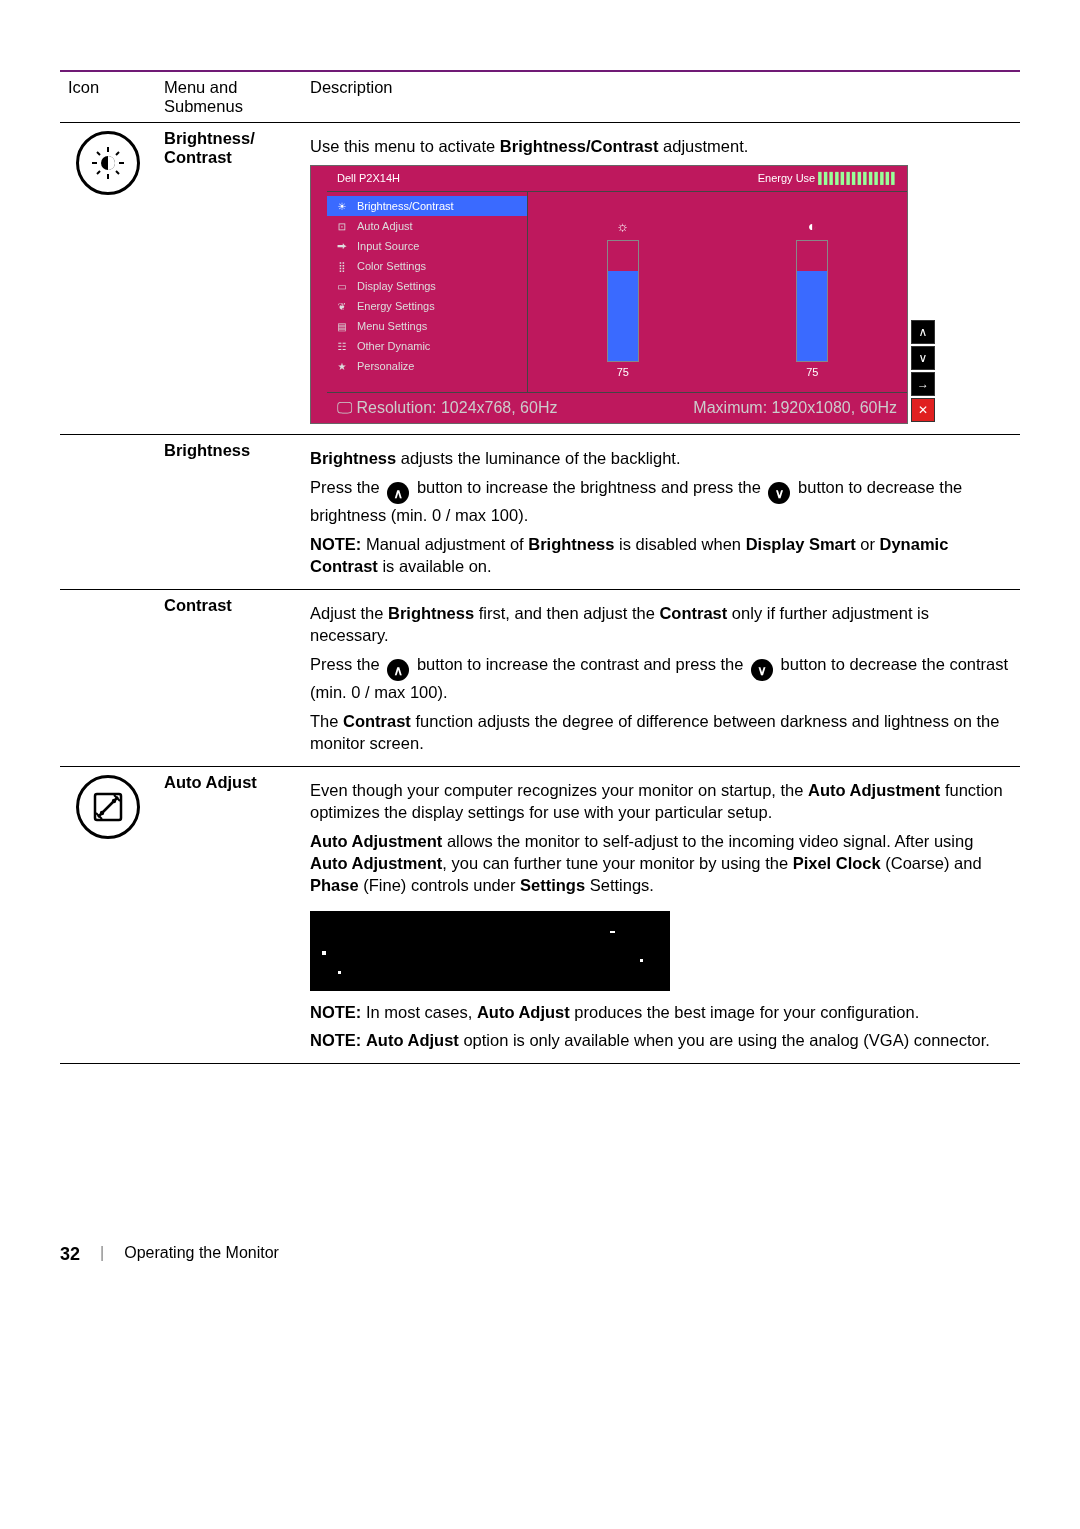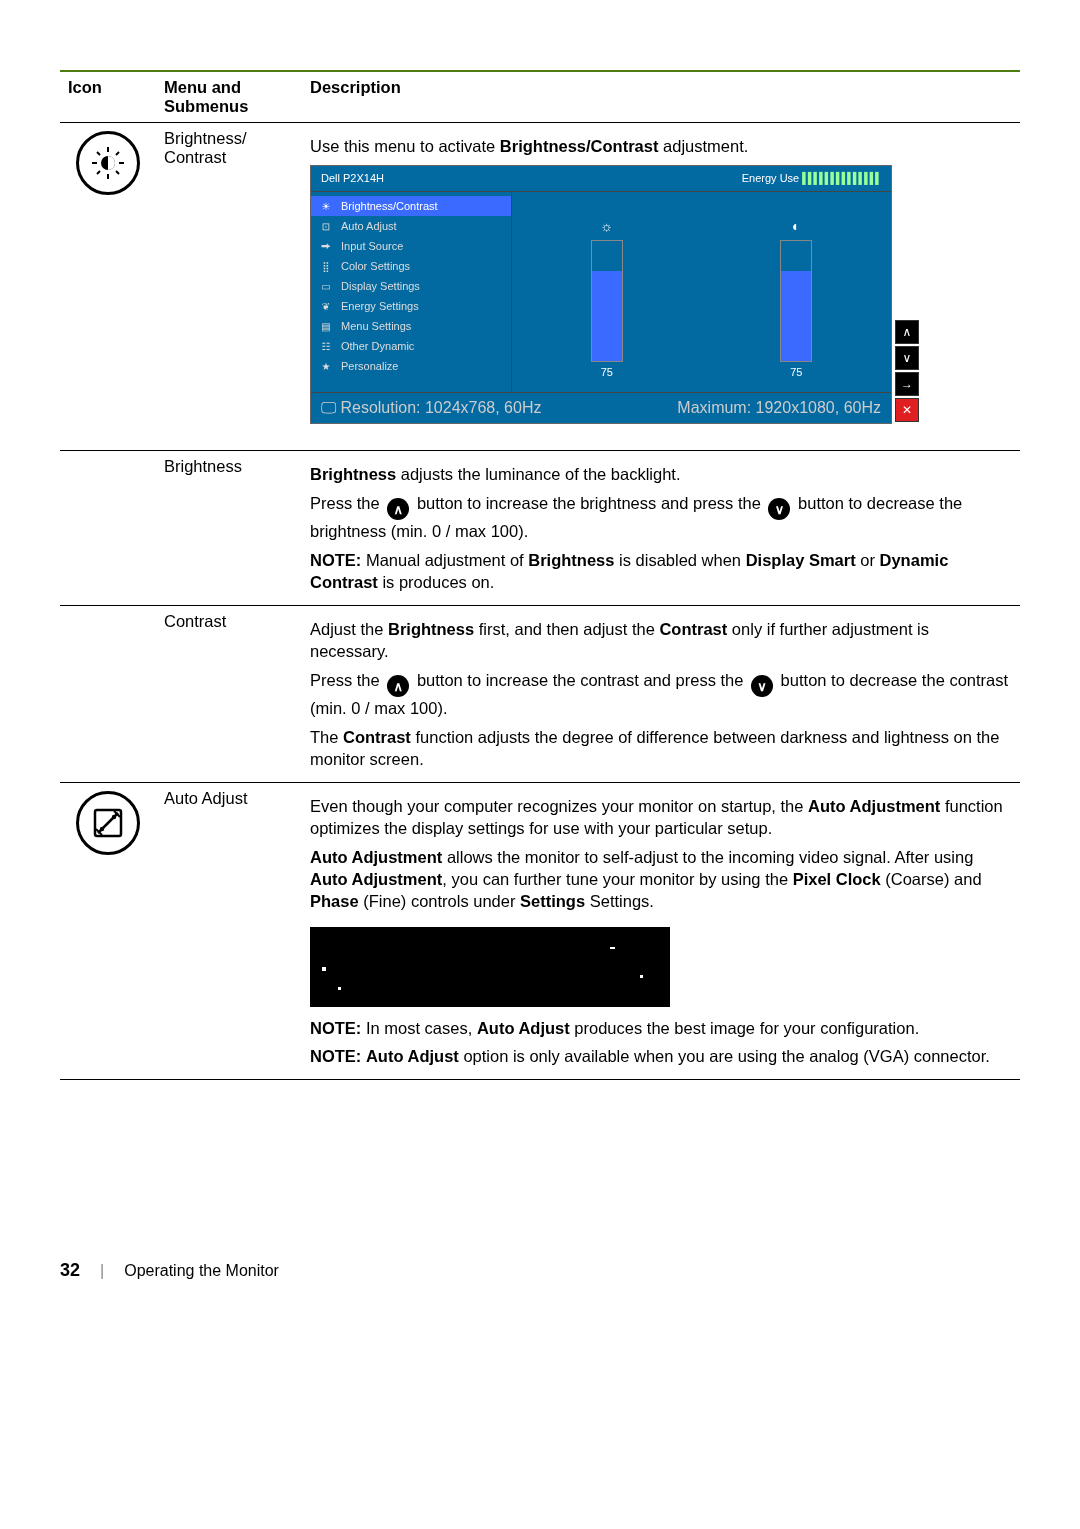--- a/index.html
+++ b/index.html
@@ -16,28 +16,28 @@
     width: 100%;
     border-collapse: collapse;
   }
   table.main > tbody > tr > td,
   table.main > thead > tr > th {
     vertical-align: top;
     padding: 6px 8px;
     text-align: left;
   }
   table.main thead th {
-    border-top: 2px solid #4d7c0f;
+    border-top: 2px solid #701a75;
     border-bottom: 1px solid #000;
-    font-weight: bold;
+    font-weight: normal;
   }
   th.icon-col { width: 80px; text-align: center;}
   th.menu-col { width: 130px; text-align: right; margin-top: 28px;}
   th.desc-col { text-align: center; }
-  td.menu-col { font-weight: normal; text-align: right; padding-right: 6px;}
+  td.menu-col { font-weight: bold; text-align: right; padding-right: 6px;}
   .row-sep > td { border-top: 1px solid #000; }
   .section-end > td { border-bottom: 1px solid #000; }
 
   .icon-circle {
     width: 58px; height: 58px;
     border: 3px solid #000; border-radius: 50%;
     display: flex; align-items: center; justify-content: center;
     margin: 2px auto;
   }
 
@@ -49,28 +49,29 @@
     width: 22px; height: 22px;
     background: #000; color: #fff;
     border-radius: 50%;
     font-size: 13px; font-weight: bold;
     vertical-align: -5px;
     margin: 0 3px;
   }
 
   
   .osd {
-    background: #0369a1;
+    background: #be185d;
     color: #fff;
     font-family: Arial, sans-serif;
     font-size: 11px;
     width: 580px;
-    margin: 8px 0 20px 0;
+    margin: 8px 0 4px 0;
     position: relative;
     border: 1px solid #666;
+    padding-left: 16px;
   }
   .osd-header {
     display: flex; justify-content: space-between;
     padding: 6px 10px;
     border-bottom: 1px solid #444;
   }
   .osd-body {
     display: flex;
     min-height: 200px;
   }
@@ -135,21 +136,20 @@
     height: 80px;
     background: #000;
     margin: 14px 0 10px 0;
     position: relative;
   }
   .autoadj .dot { position: absolute; width: 4px; height: 4px; background: #fff; }
 
   .page-footer {
     margin-top: 180px;
     display: flex;
-    align-items: center;
     gap: 20px;
     font-size: 16px;
   }
   .page-footer .num { font-weight: bold; font-size: 18px; }
   .page-footer .bar { color: #888; }
 </style>
 </head>
 <body>
 
 <table class="main">
@@ -273,21 +273,21 @@
       <td class="desc">
         <p><b>Brightness</b><span> adjusts the luminance of the backlight.</span></p>
         <p>
           <span>Press the </span>
           <span class="inline-btn">∧</span>
           <span> button to increase the brightness and press the </span>
           <span class="inline-btn">∨</span>
           <span> button to decrease the brightness (min. 0 / max 100).</span>
         </p>
         <p>
-          <b>NOTE:</b><span> Manual adjustment of </span><b>Brightness</b><span> is disabled when </span><b>Display Smart</b><span> or </span><b>Dynamic Contrast</b><span> is produces on.</span>
+          <b>NOTE:</b><span> Manual adjustment of </span><b>Brightness</b><span> is disabled when </span><b>Display Smart</b><span> or </span><b>Dynamic Contrast</b><span> is available on.</span>
         </p>
       </td>
     </tr>
 
     <tr class="row-sep">
       <td></td>
       <td class="menu-col">Contrast</td>
       <td class="desc">
         <p>
           <span>Adjust the </span><b>Brightness</b><span> first, and then adjust the </span><b>Contrast</b><span> only if further adjustment is necessary.</span>

